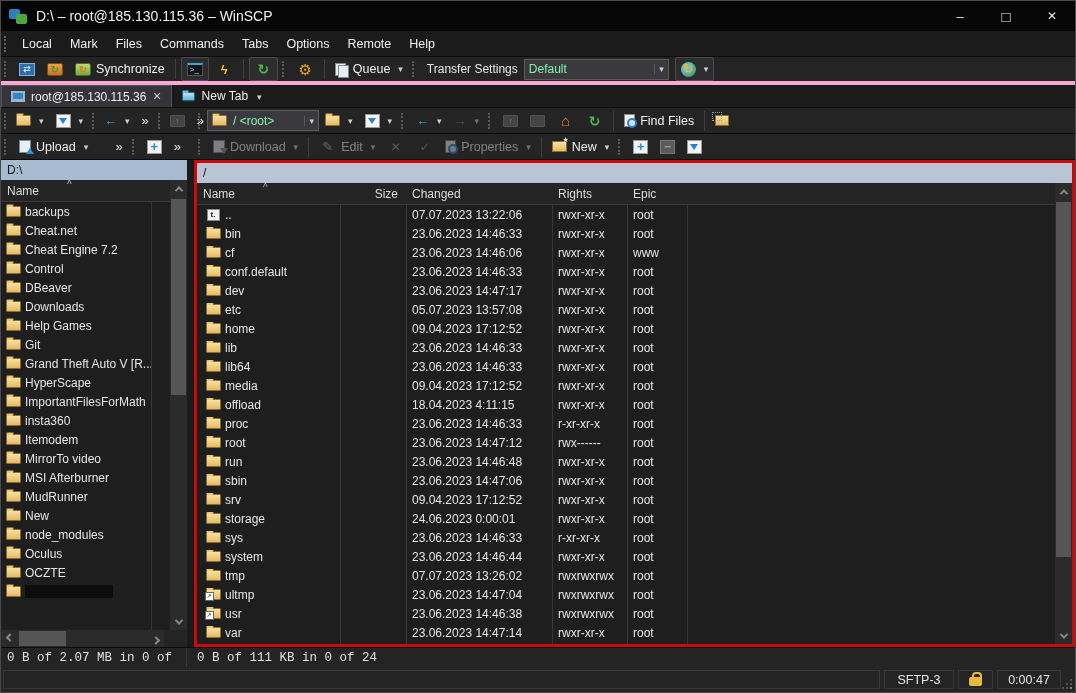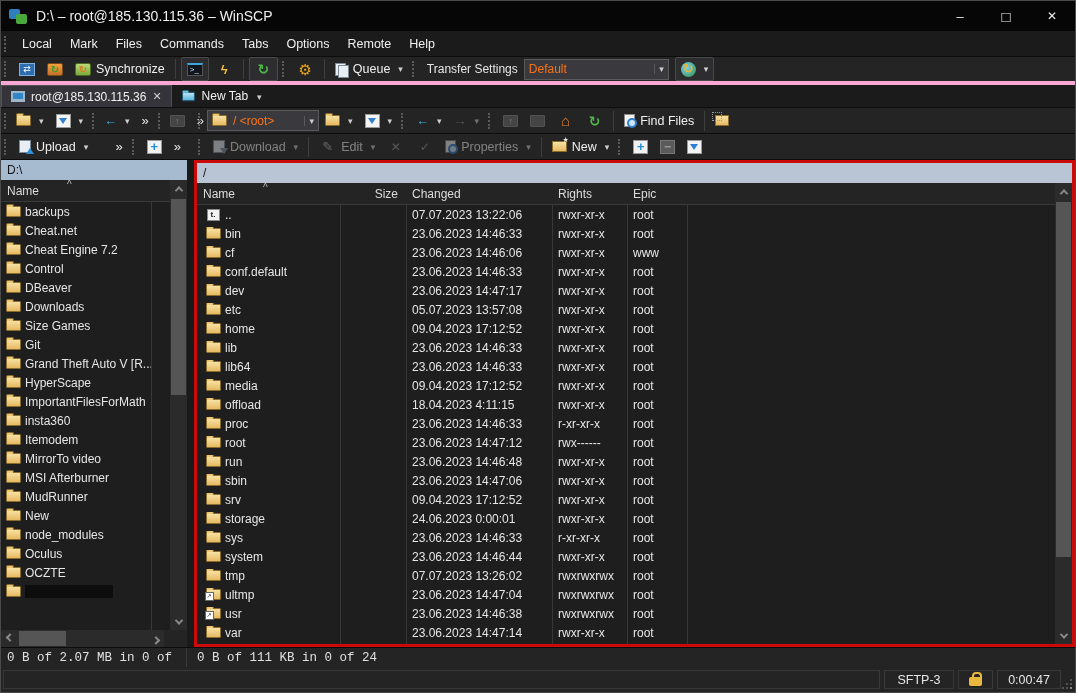--- a/index.html
+++ b/index.html
@@ -93,21 +93,21 @@
   .tabbar { height:23px; background:#1b1b1b; display:flex; align-items:flex-end; border-bottom:1px solid #0c0c0c; flex:0 0 auto; }
   .tab { height:22px; display:flex; align-items:center; gap:6px; padding:0 9px; font-size:12px; color:#f0f0f0; }
   .tab.active { background:#34343a; border:1px solid #505058; border-bottom:none; }
   .tab-close { color:#cfcfcf; font-size:11px; }
   .tab-close::before { content:"✕"; }
 
   
   .ptrow { height:26px; background:#242424; display:flex; align-items:center; border-bottom:1px solid #0c0c0c; flex:0 0 auto; }
   .pzone-left { width:186px; display:flex; align-items:center; flex:0 0 auto; }
   .pzone-right { flex:1; display:flex; align-items:center; padding-left:8px; }
-  .pathcombo { display:flex; align-items:center; gap:6px; background:#3a3a3e; border:1px solid #5a5a5a; height:21px; padding:0 4px; min-width:112px; color:#f97316; }
+  .pathcombo { display:flex; align-items:center; gap:6px; background:#3a3a3e; border:1px solid #5a5a5a; height:21px; padding:0 4px; min-width:112px; color:#86efac; }
   .pathcombo .cdd { margin-left:auto; border-left:1px solid #5a5a5a; padding-left:4px; font-size:9px; color:#cfcfcf; }
   .pathcombo .cdd::before { content:"▾"; }
 
   
   .main { flex:1 1 auto; display:flex; overflow:hidden; background:#1a1a1a; }
   .local-panel { width:186px; flex:0 0 auto; display:flex; flex-direction:column; background:#1e1e1e; }
   .panel-gap { width:7px; flex:0 0 auto; background:#1a1a1a; }
   .remote-panel { flex:1; border:3px solid #cc0a0a; display:flex; flex-direction:column; background:#1e1e1e; }
   .pathbar { height:20px; line-height:20px; padding-left:6px; font-size:12px; color:#141414; flex:0 0 auto; }
   .pathbar.local { background:#a6bad0; }
@@ -422,21 +422,21 @@
                 <span class="icon-cell">
                   <span class="fold"></span>
                 </span>
                 <span class="label">Downloads</span>
               </div>
 
               <div class="row">
                 <span class="icon-cell">
                   <span class="fold"></span>
                 </span>
-                <span class="label">Size Games</span>
+                <span class="label">Help Games</span>
               </div>
 
               <div class="row">
                 <span class="icon-cell">
                   <span class="fold"></span>
                 </span>
                 <span class="label">Git</span>
               </div>
 
               <div class="row">

